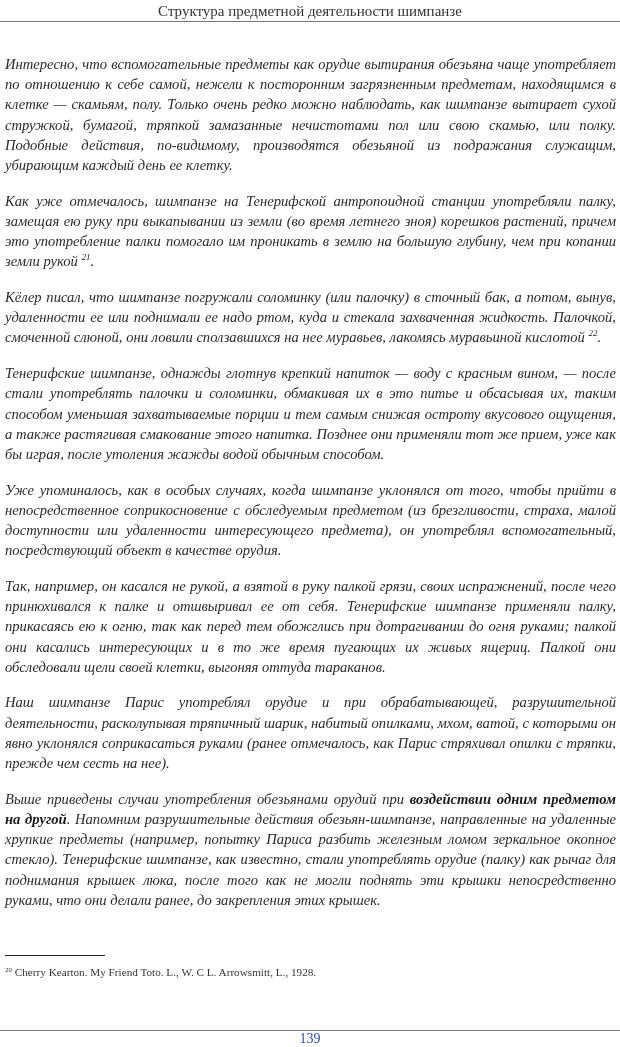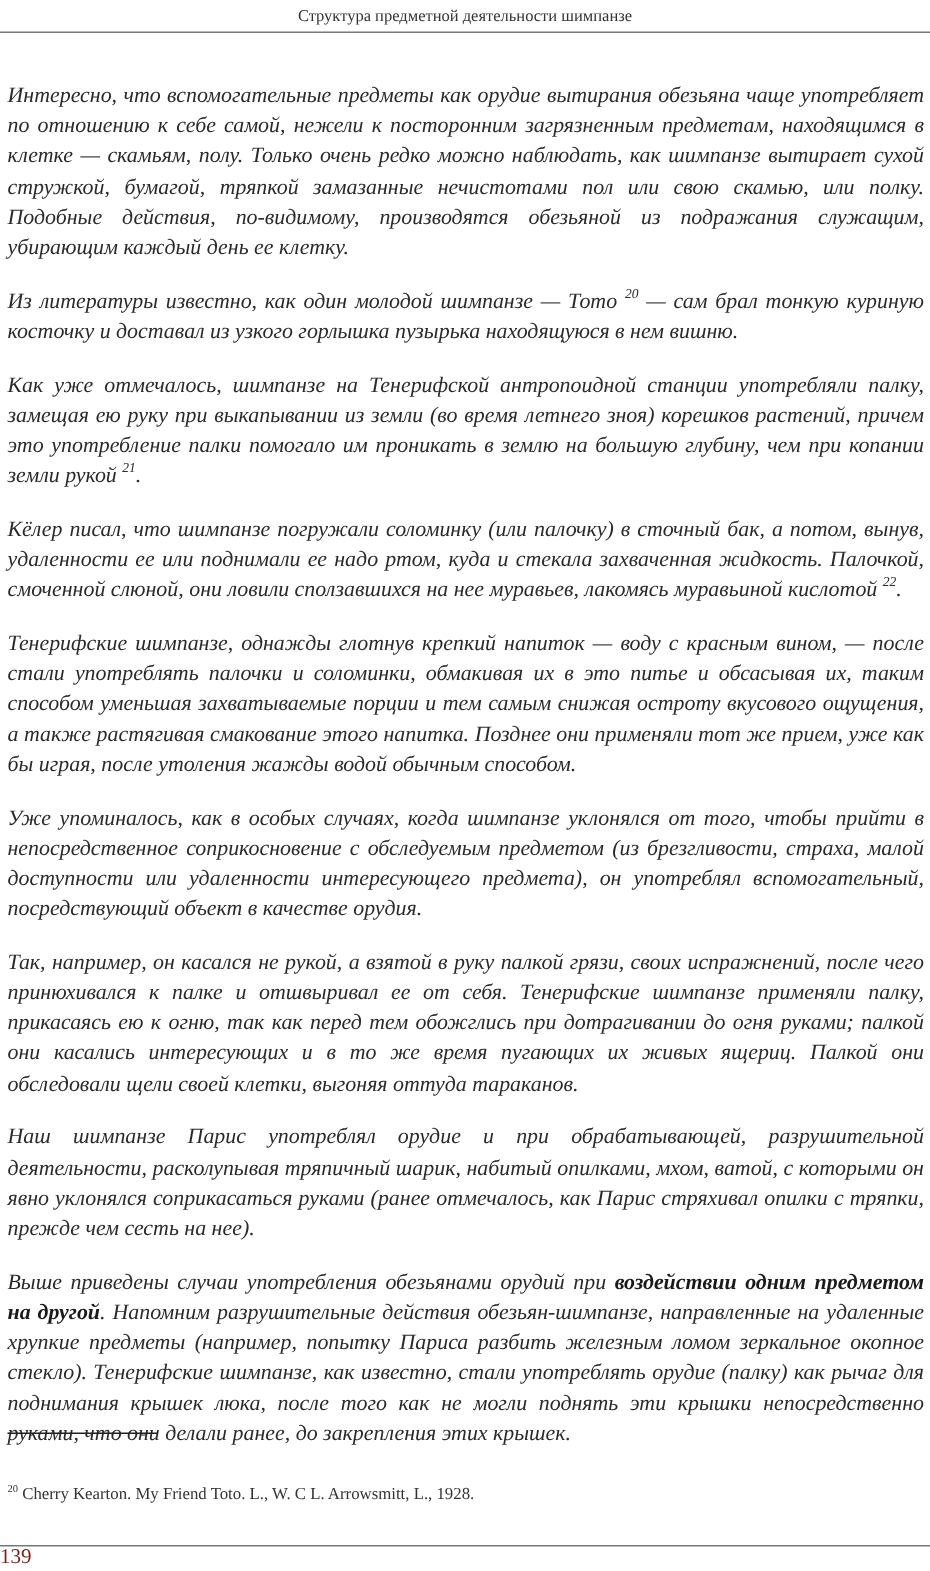--- a/index.html
+++ b/index.html
@@ -3,21 +3,21 @@
   <meta charset="utf-8">
   <style>
     html, body { margin: 0; padding: 0; background: #ffffff; }
     body {
       width: 620px; height: 1047px; position: relative; overflow: hidden;
       font-family: "Liberation Serif", "DejaVu Serif", serif;
       color: #2a2a2a;
     }
     .running-head {
       position: absolute; top: 0; left: 0; width: 620px; height: 22px;
-      text-align: center; font-size: 11px; line-height: 22px; color: #333;
+      text-align: center; font-size: 15px; line-height: 22px; color: #333;
     }
     .head-rule {
       position: absolute; top: 21px; left: 0; width: 620px; height: 0;
       border-top: 1.2px solid #777;
     }
     .content {
       position: absolute; top: 54px; left: 5px; width: 611px;
     }
     .content p {
       margin: 0 0 15.5px 0;
@@ -25,43 +25,42 @@
       text-align: justify;
       font-style: italic;
     }
     sup { font-size: 9px; line-height: 0; vertical-align: 0.7em; }
     b { font-weight: bold; color: #1a1a1a; }
     .fn-rule {
       position: absolute; top: 955px; left: 5px; width: 100px;
       border-top: 1.5px solid #222;
     }
     .footnotes {
-      position: absolute; top: 989px; left: 5px; width: 600px;
+      position: absolute; top: 965px; left: 5px; width: 600px;
       font-size: 11.2px; line-height: 14.2px; color: #333;
     }
     .footnotes div { margin: 0; }
     .footnotes sup { font-size: 7px; vertical-align: 0.6em; }
     .foot-rule {
       position: absolute; top: 1030px; left: 0; width: 620px;
       border-top: 1.2px solid #777;
     }
     .page-number {
       position: absolute; top: 1031px; left: 0; width: 620px;
-      font-size: 14px; line-height: 16px; color: #7f1d1d;
+      text-align: center; font-size: 14px; line-height: 16px; color: #1d4ed8;
     }
   </style>
 </head>
 <body>
 
 <div class="running-head">Структура предметной деятельности шимпанзе</div>
 <div class="head-rule"></div>
 
 <div class="content">
   <p>Интересно, что вспомогательные предметы как орудие вытирания обезьяна чаще употребляет по отношению к себе самой, нежели к посторонним загрязненным предметам, находящимся в клетке — скамьям, полу. Только очень редко можно наблюдать, как шимпанзе вытирает сухой стружкой, бумагой, тряпкой замазанные нечистотами пол или свою скамью, или полку. Подобные действия, по-видимому, производятся обезьяной из подражания служащим, убирающим каждый день ее клетку.</p>
-  <p><span>Из литературы известно, как один молодой шимпанзе — Тото </span><sup>20</sup><span> — сам брал тонкую куриную косточку и доставал из узкого горлышка пузырька находящуюся в нем вишню.</span></p>
   <p><span>Как уже отмечалось, шимпанзе на Тенерифской антропоидной станции употребляли палку, замещая ею руку при выкапывании из земли (во время летнего зноя) корешков растений, причем это употребление палки помогало им проникать в землю на большую глубину, чем при копании земли рукой </span><sup>21</sup><span>.</span></p>
   <p><span>Кёлер писал, что шимпанзе погружали соломинку (или палочку) в сточный бак, а потом, вынув, удаленности ее или поднимали ее надо ртом, куда и стекала захваченная жидкость. Палочкой, смоченной слюной, они ловили сползавшихся на нее муравьев, лакомясь муравьиной кислотой </span><sup>22</sup><span>.</span></p>
   <p>Тенерифские шимпанзе, однажды глотнув крепкий напиток — воду с красным вином, — после стали употреблять палочки и соломинки, обмакивая их в это питье и обсасывая их, таким способом уменьшая захватываемые порции и тем самым снижая остроту вкусового ощущения, а также растягивая смакование этого напитка. Позднее они применяли тот же прием, уже как бы играя, после утоления жажды водой обычным способом.</p>
   <p>Уже упоминалось, как в особых случаях, когда шимпанзе уклонялся от того, чтобы прийти в непосредственное соприкосновение с обследуемым предметом (из брезгливости, страха, малой доступности или удаленности интересующего предмета), он употреблял вспомогательный, посредствующий объект в качестве орудия.</p>
   <p>Так, например, он касался не рукой, а взятой в руку палкой грязи, своих испражнений, после чего принюхивался к палке и отшвыривал ее от себя. Тенерифские шимпанзе применяли палку, прикасаясь ею к огню, так как перед тем обожглись при дотрагивании до огня руками; палкой они касались интересующих и в то же время пугающих их живых ящериц. Палкой они обследовали щели своей клетки, выгоняя оттуда тараканов.</p>
   <p>Наш шимпанзе Парис употреблял орудие и при обрабатывающей, разрушительной деятельности, расколупывая тряпичный шарик, набитый опилками, мхом, ватой, с которыми он явно уклонялся соприкасаться руками (ранее отмечалось, как Парис стряхивал опилки с тряпки, прежде чем сесть на нее).</p>
   <p><span>Выше приведены случаи употребления обезьянами орудий при </span><b>воздействии одним предметом на другой</b><span>. Напомним разрушительные действия обезьян-шимпанзе, направленные на удаленные хрупкие предметы (например, попытку Париса разбить железным ломом зеркальное окопное стекло). Тенерифские шимпанзе, как известно, стали употреблять орудие (палку) как рычаг для поднимания крышек люка, после того как не могли поднять эти крышки непосредственно руками, что они делали ранее, до закрепления этих крышек.</span></p>
 
 </div>
 

